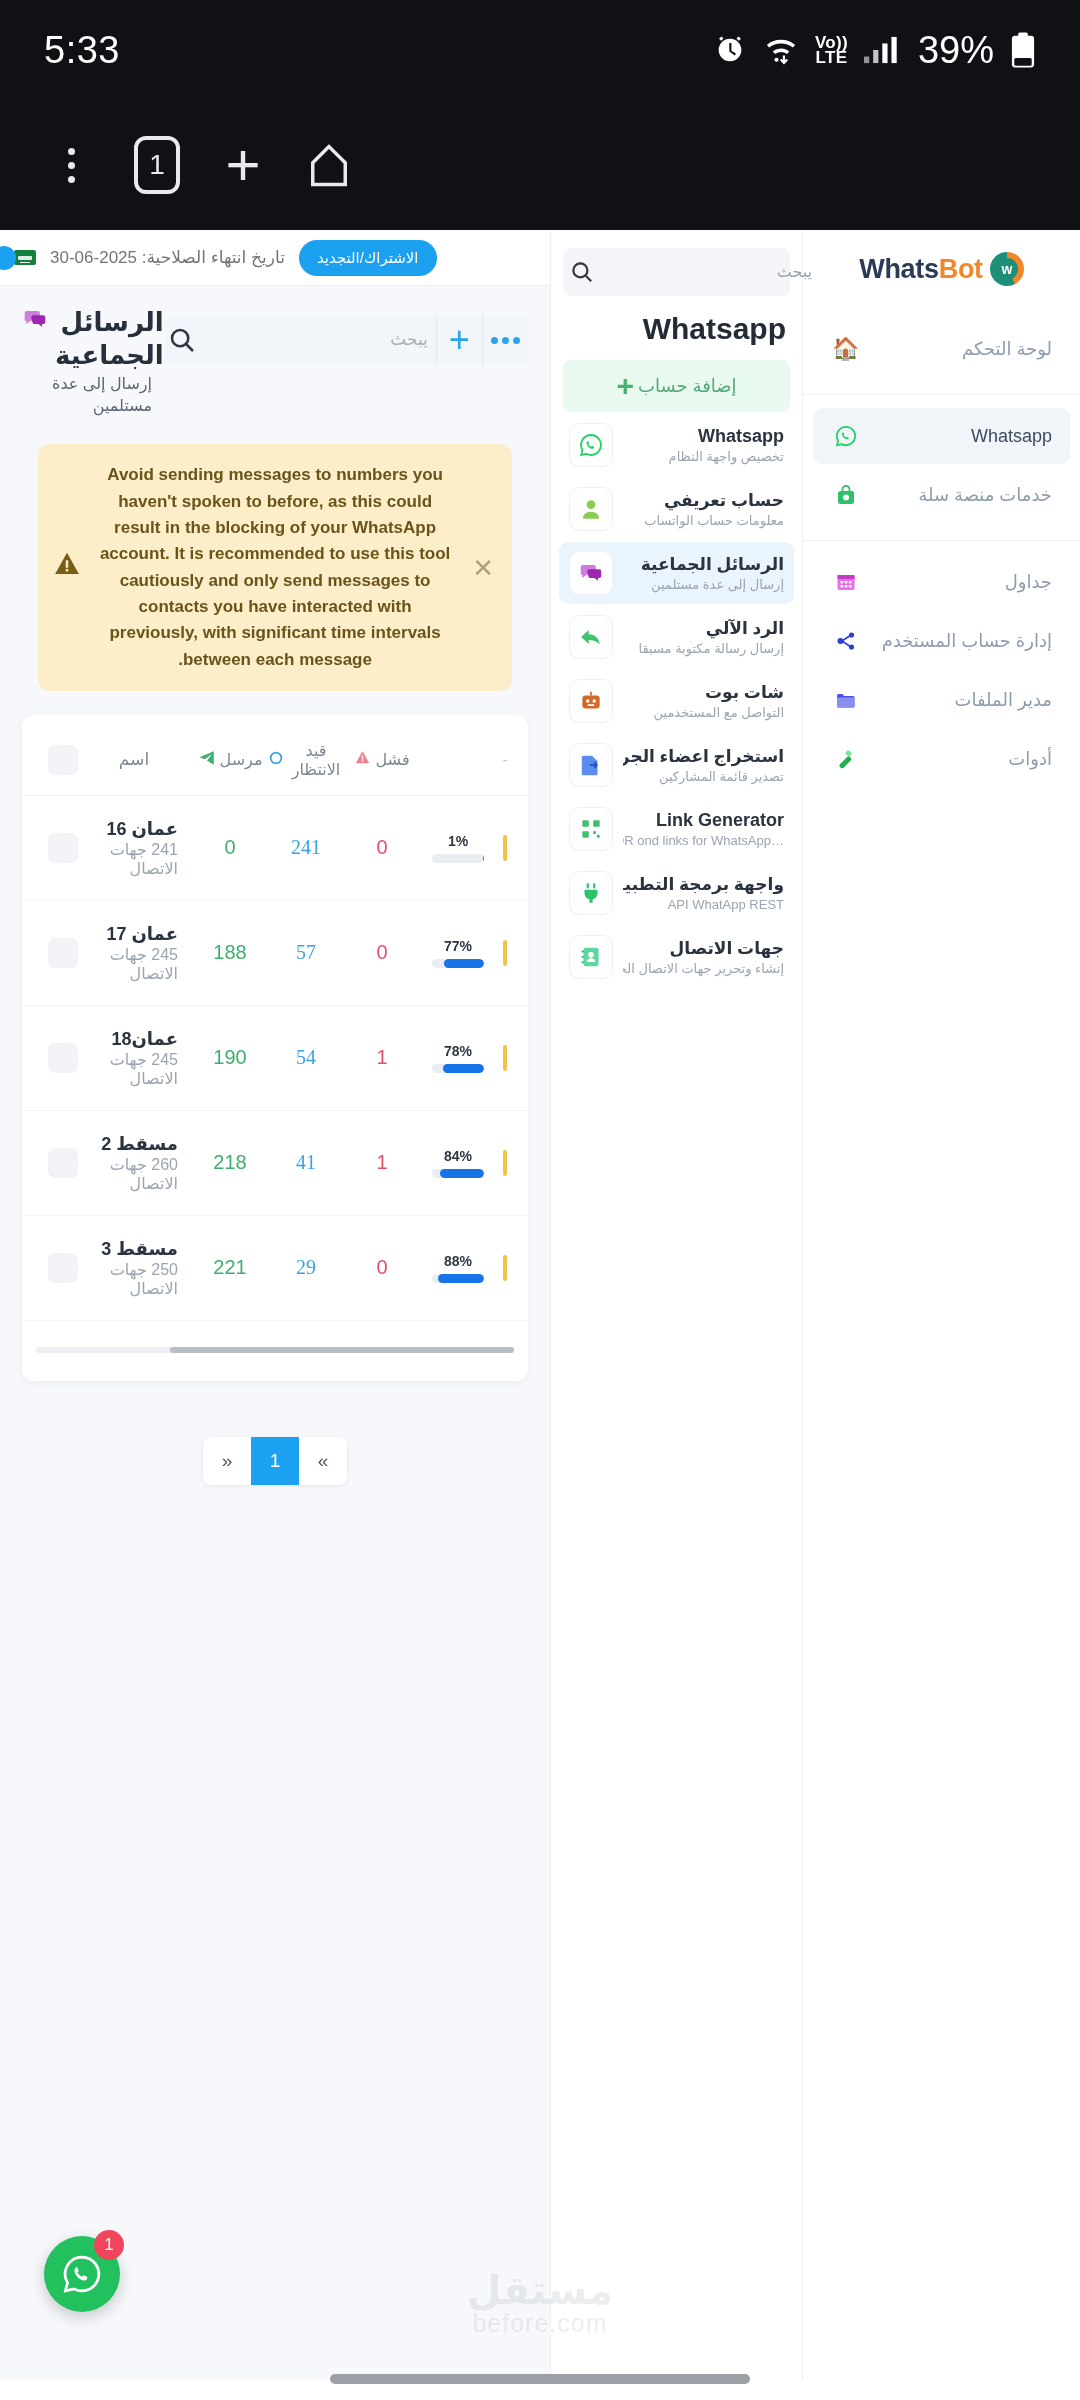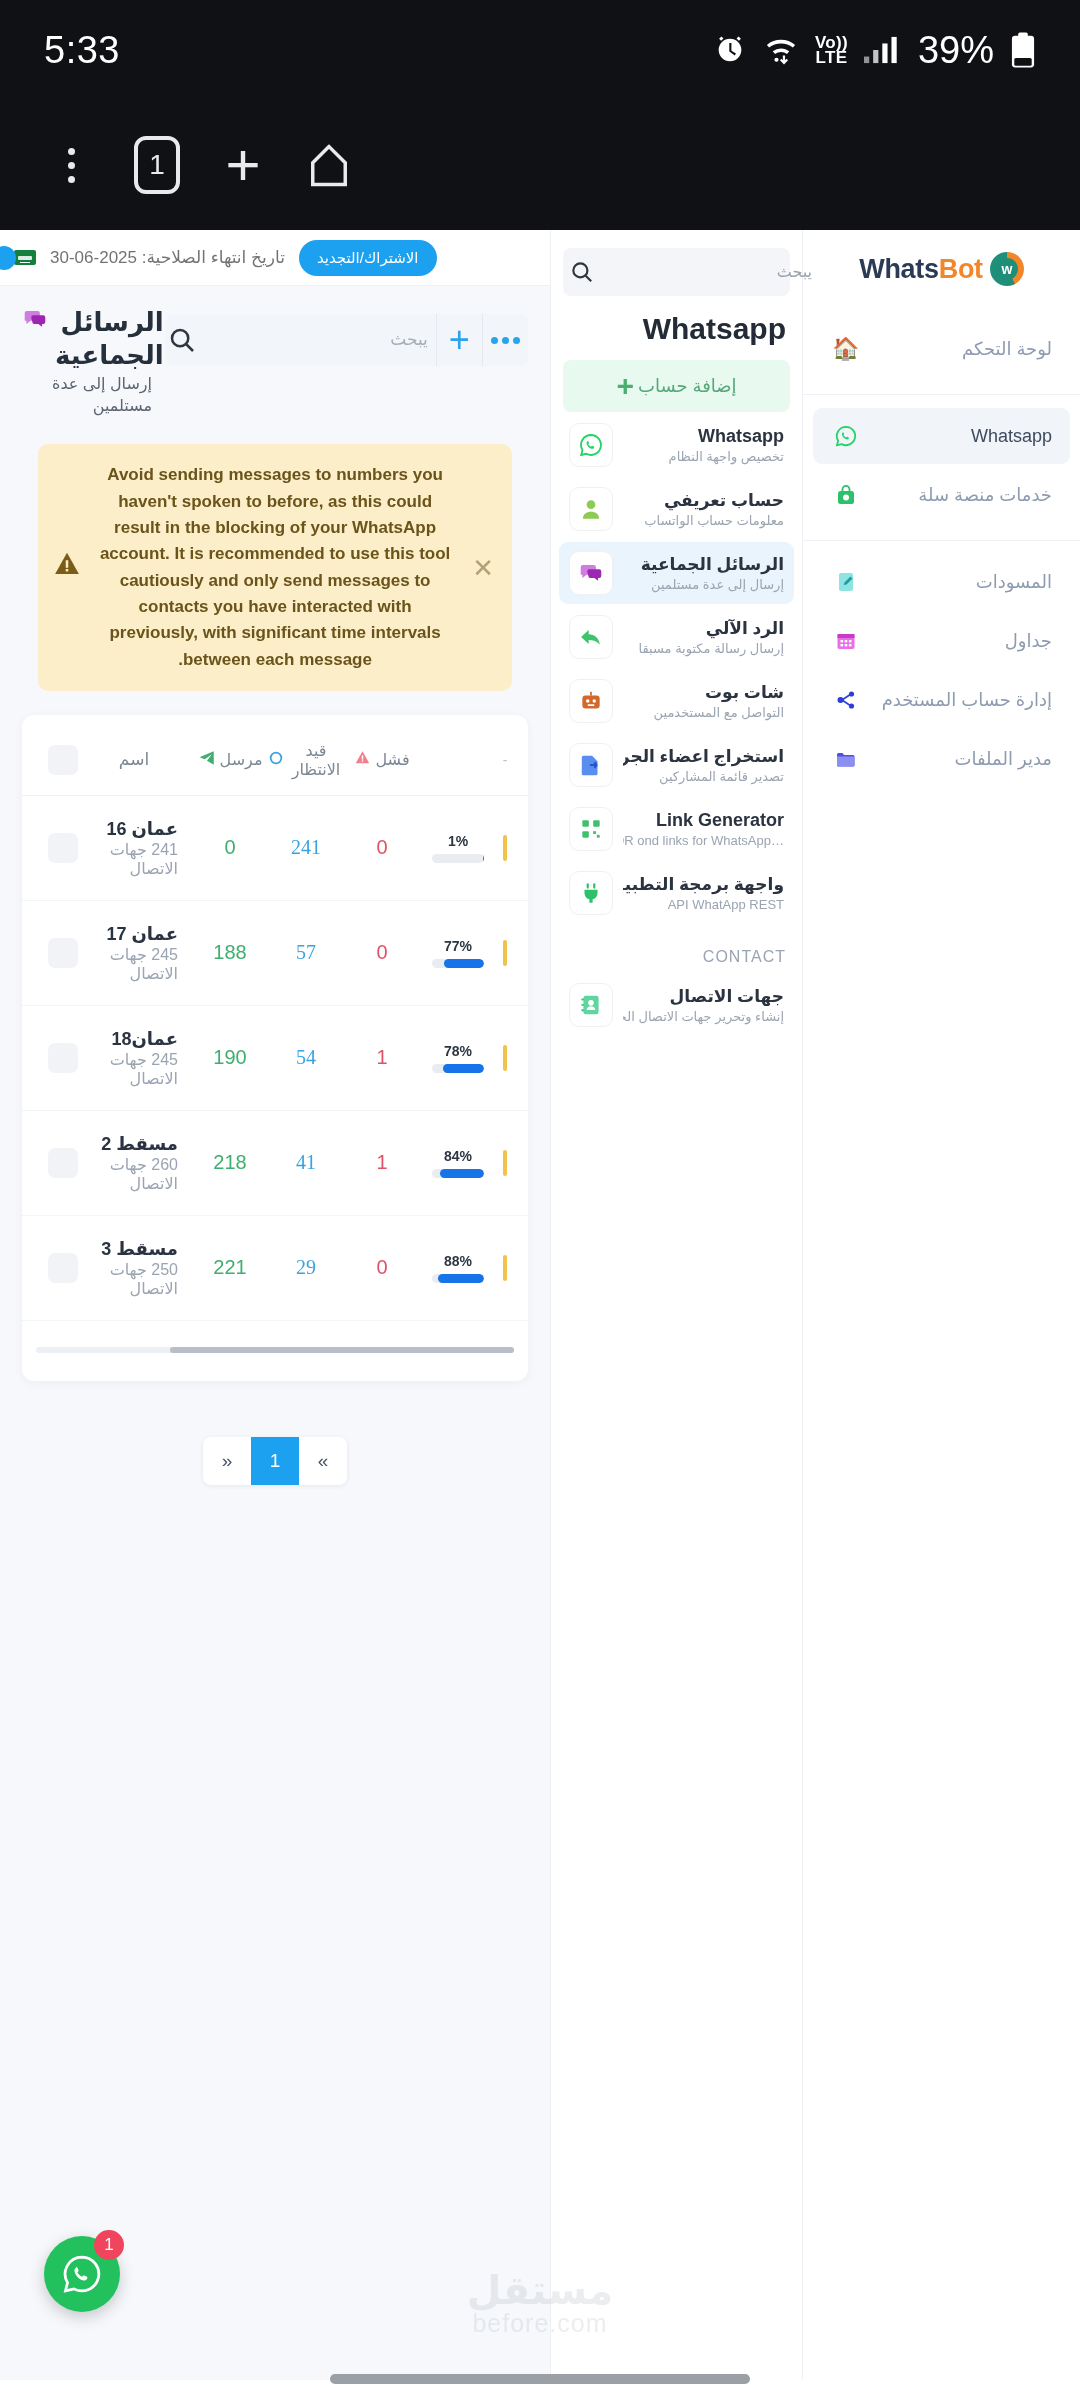--- a/index.html
+++ b/index.html
@@ -337,29 +337,20 @@
               </svg>
           </span>
           <span class="nav-label">خدمات منصة سلة</span>
         </div>
       </div>
 
       <div class="nav-sec">
         <div class="nav-item">
           <span class="nav-ico">
             <svg width="24" height="24" viewBox="0 0 24 24">
-                <rect x="5" y="3" width="14" height="18" rx="2" fill="#8fe3e0"></rect>
-                <path d="M16.5 6.5l2 2-6 6-2.6.6.6-2.6z" fill="#18a0a0"></path>
-              </svg>
-          </span>
-          <span class="nav-label">المسودات</span>
-        </div>
-        <div class="nav-item">
-          <span class="nav-ico">
-            <svg width="24" height="24" viewBox="0 0 24 24">
                 <rect x="3.5" y="5" width="17" height="15" rx="2" fill="#e86fe8"></rect>
                 <rect x="3.5" y="5" width="17" height="4" fill="#c73bc7"></rect>
                 <g fill="#fff">
                   <rect x="6.5" y="11" width="2.6" height="2.4"></rect>
                   <rect x="10.7" y="11" width="2.6" height="2.4"></rect>
                   <rect x="14.9" y="11" width="2.6" height="2.4"></rect>
                   <rect x="6.5" y="15" width="2.6" height="2.4"></rect>
                   <rect x="10.7" y="15" width="2.6" height="2.4"></rect>
                   <rect x="14.9" y="15" width="2.6" height="2.4"></rect>
                 </g>
@@ -383,20 +374,29 @@
         </div>
         <div class="nav-item">
           <span class="nav-ico">
             <svg width="24" height="24" viewBox="0 0 24 24">
                 <path d="M3 7.5a1.5 1.5 0 011.5-1.5h4L10 8h9a1.5 1.5 0 011.5 1.5V18a1.5 1.5 0 01-1.5 1.5H4.5A1.5 1.5 0 013 18z" fill="#4a51e8"></path>
                 <path d="M3 9.5h17.5V18a1.5 1.5 0 01-1.5 1.5H4.5A1.5 1.5 0 013 18z" fill="#8b90f0"></path>
               </svg>
           </span>
           <span class="nav-label">مدير الملفات</span>
         </div>
+        <div class="nav-item">
+          <span class="nav-ico">
+            <svg width="24" height="24" viewBox="0 0 24 24">
+                <rect x="4" y="13" width="14" height="5" rx="2" transform="rotate(-45 11 15)" fill="#22b14c"></rect>
+                <rect x="12" y="4" width="6" height="5" rx="2" transform="rotate(45 15 6)" fill="#7ee59b"></rect>
+              </svg>
+          </span>
+          <span class="nav-label">أدوات</span>
+        </div>
       </div>
     </div>
 
     <div class="midpanel">
       <div class="mid-search">
         <span class="mag">
           <svg width="26" height="26" viewBox="0 0 24 24" fill="none" stroke="#31363e" stroke-width="2">
               <circle cx="10.5" cy="10.5" r="6.5"></circle>
               <line x1="15.4" y1="15.4" x2="20.5" y2="20.5"></line>
             </svg>
@@ -515,21 +515,20 @@
               <rect x="8" y="3" width="2" height="5" rx="1"></rect>
               <rect x="14" y="3" width="2" height="5" rx="1"></rect>
             </svg>
         </span>
         <span class="feat-txt">
           <span class="feat-name">واجهة برمجة التطبيقات</span><br>
           <span class="feat-sub">API WhatApp REST</span>
         </span>
       </div>
 
-      <div class="mid-group-title en">CONTACT</div>
 
       <div class="feat">
         <span class="feat-ico">
           <svg width="26" height="26" viewBox="0 0 24 24">
               <rect x="5" y="3.5" width="14" height="17" rx="2" fill="#5fd6a0"></rect>
               <circle cx="12" cy="10" r="2.6" fill="#fff"></circle>
               <path d="M8 16.5c0-2.2 1.8-3.3 4-3.3s4 1.1 4 3.3z" fill="#fff"></path>
               <g fill="#3fbe88">
                 <rect x="3" y="6" width="2.6" height="1.8" rx=".9"></rect>
                 <rect x="3" y="11" width="2.6" height="1.8" rx=".9"></rect>

